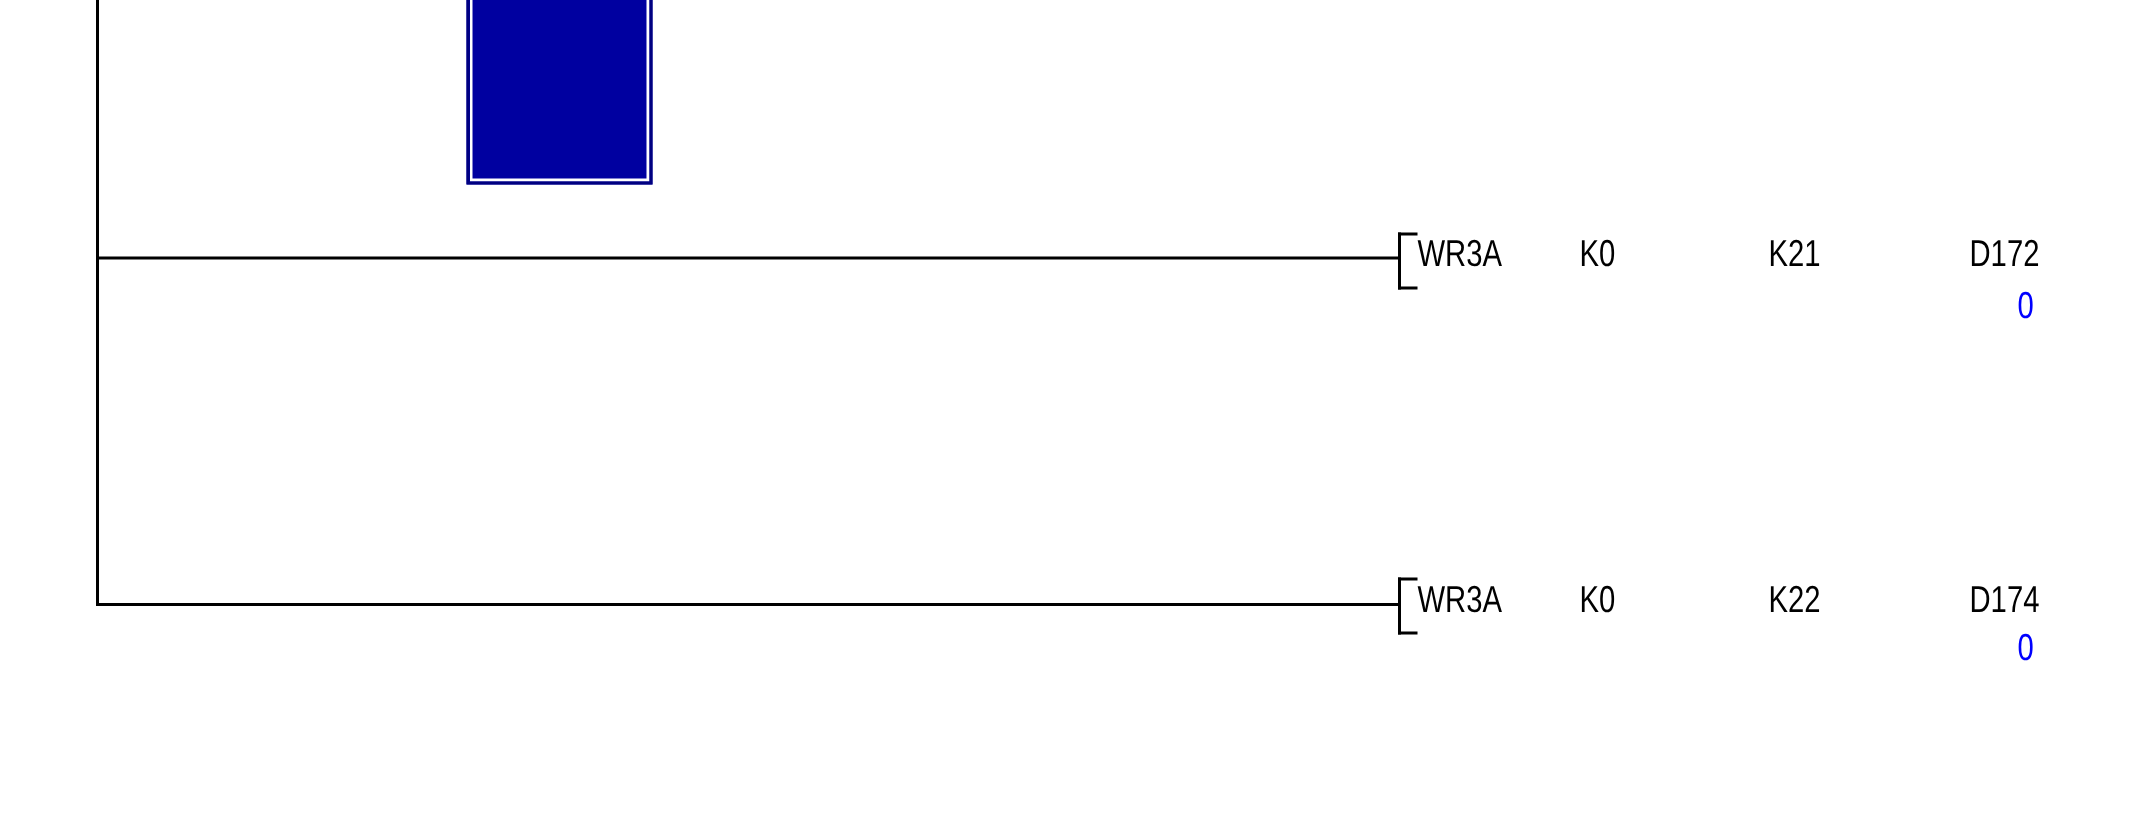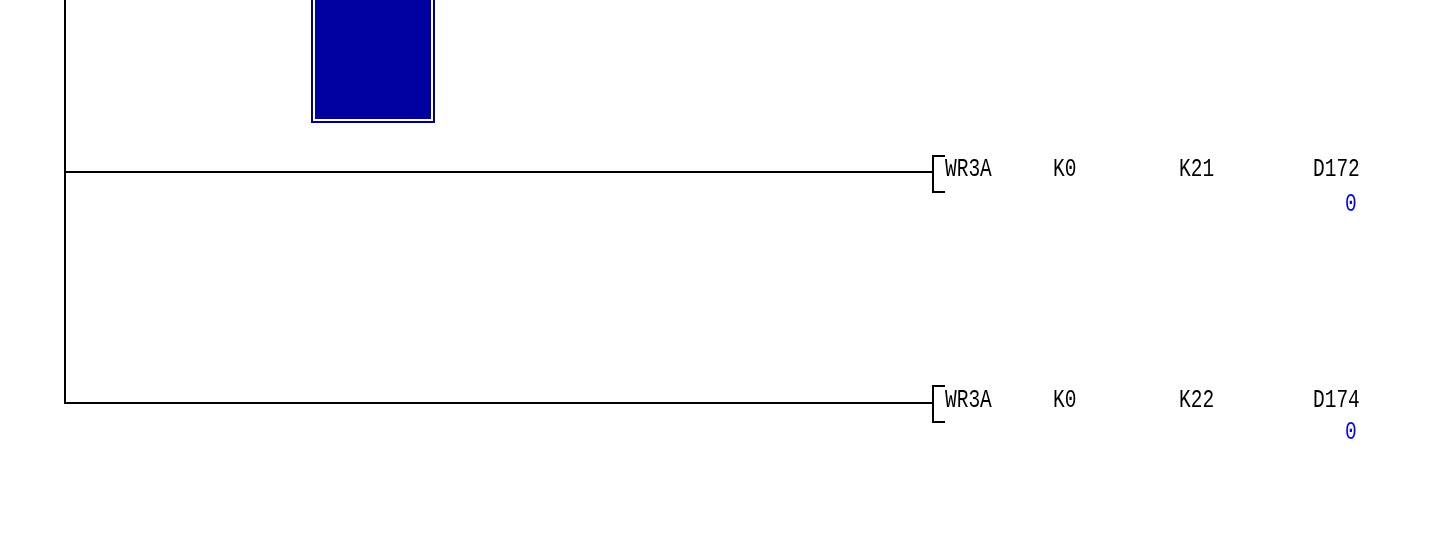--- a/index.html
+++ b/index.html
@@ -10,21 +10,20 @@
     width: 1429px;
     height: 545px;
     overflow: hidden;
     position: relative;
     background: var(--background, #ffffff);
     font-family: "Liberation Sans", sans-serif;
   }
   .ladder {
     position: absolute;
     inset: 0;
-    font-family: Liberation Mono, monospace;
   }
   
   .vline, .hline, .tick {
     position: absolute;
     background: var(--line, #000000);
   }
   .vline { width: 2px; }
   .hline { height: 2px; }
   
   .bracket {

